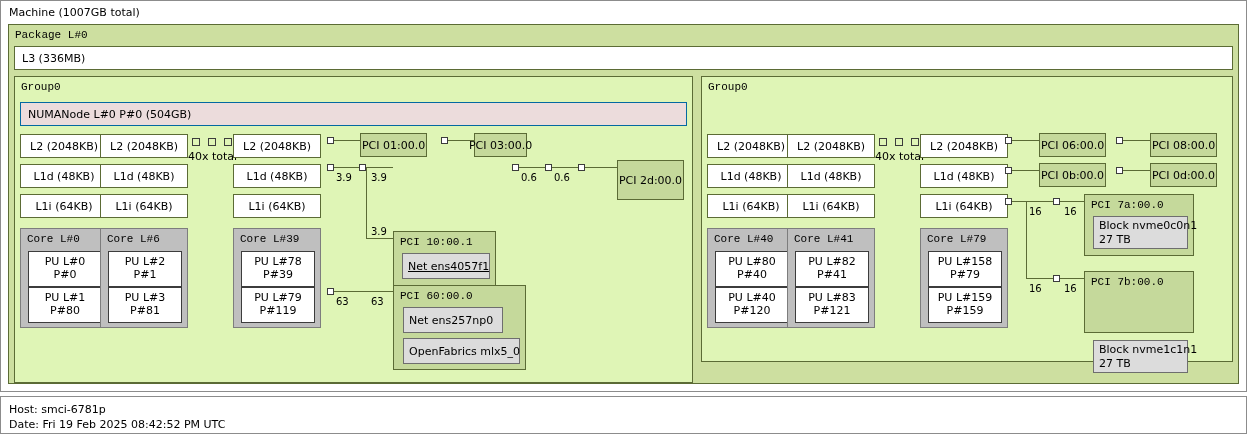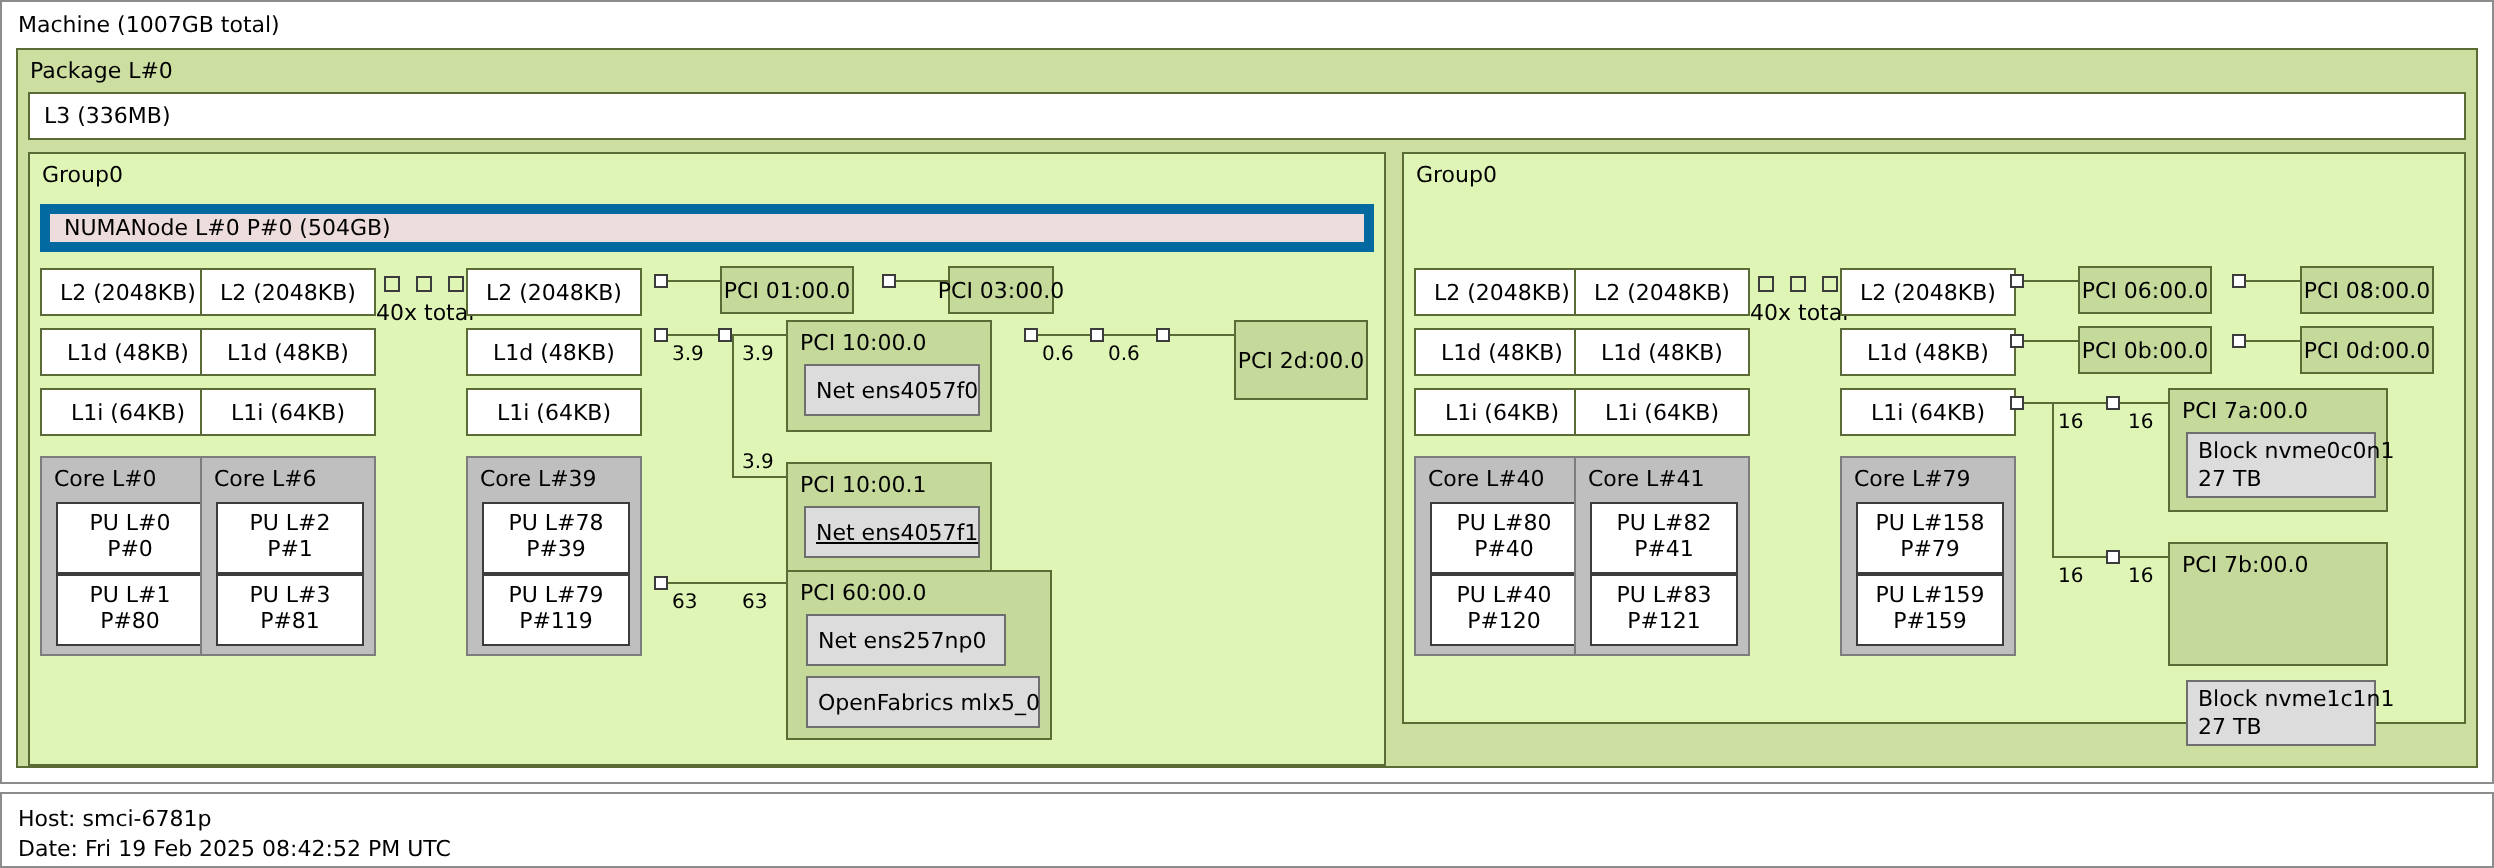--- a/index.html
+++ b/index.html
@@ -51,21 +51,21 @@
   .cache{
     border:1px solid #5b6b35;
     background:#ffffff;
     display:flex;
     align-items:center;
     justify-content:center;
     white-space:nowrap;
   }
   
   .numa{
-    border:5px solid #0369a1;
+    border:1px solid #0369a1;
     background:#ecdcdc;
   }
   
   .core{
     border:1px solid #7d7d7d;
     background:#bfbfbf;
   }
   .pu{
     border:1px solid #3c3c3c;
     background:#ffffff;
@@ -103,20 +103,21 @@
     align-items:flex-start;
     justify-content:center;
     line-height:1.25;
   }
 
   .inner-label{
     position:absolute;
     left:6px; top:4px;
     font-size:11px;
     white-space:nowrap;
+    font-family:Liberation Mono, monospace;
   }
   .left-label{
     position:absolute;
     left:7px; top:50%;
     transform:translateY(-50%);
     white-space:nowrap;
   }
 
   
   .hline{position:absolute;background:#5b6b35;height:1px;}
@@ -271,26 +272,20 @@
   <span class="knob" style="left:327px;top:164px;"></span>
   <div class="hline" style="left:334px;top:167px;width:26px;"></div>
   <span class="bw" style="left:336px;top:172px;">3.9</span>
   <span class="knob" style="left:359px;top:164px;"></span>
   <div class="vline" style="left:366px;top:167px;height:72px;"></div>
   <div class="hline" style="left:366px;top:167px;width:27px;"></div>
   <span class="bw" style="left:371px;top:172px;">3.9</span>
   <div class="hline" style="left:366px;top:238px;width:27px;"></div>
   <span class="bw" style="left:371px;top:226px;">3.9</span>
 
-  <div class="box pci" style="left:393px;top:160px;width:103px;height:56px;">
-    <span class="inner-label">PCI 10:00.0</span>
-    <div class="box osdev" style="left:8px;top:21px;width:88px;height:26px;">
-      <span>Net ens4057f0</span>
-    </div>
-  </div>
 
   <div class="box pci" style="left:393px;top:231px;width:103px;height:56px;">
     <span class="inner-label">PCI 10:00.1</span>
     <div class="box osdev" style="left:8px;top:21px;width:88px;height:26px;text-decoration:underline;">
       <span>Net ens4057f1</span>
     </div>
   </div>
 
   <span class="knob" style="left:512px;top:164px;"></span>
   <div class="hline" style="left:519px;top:167px;width:26px;"></div>

